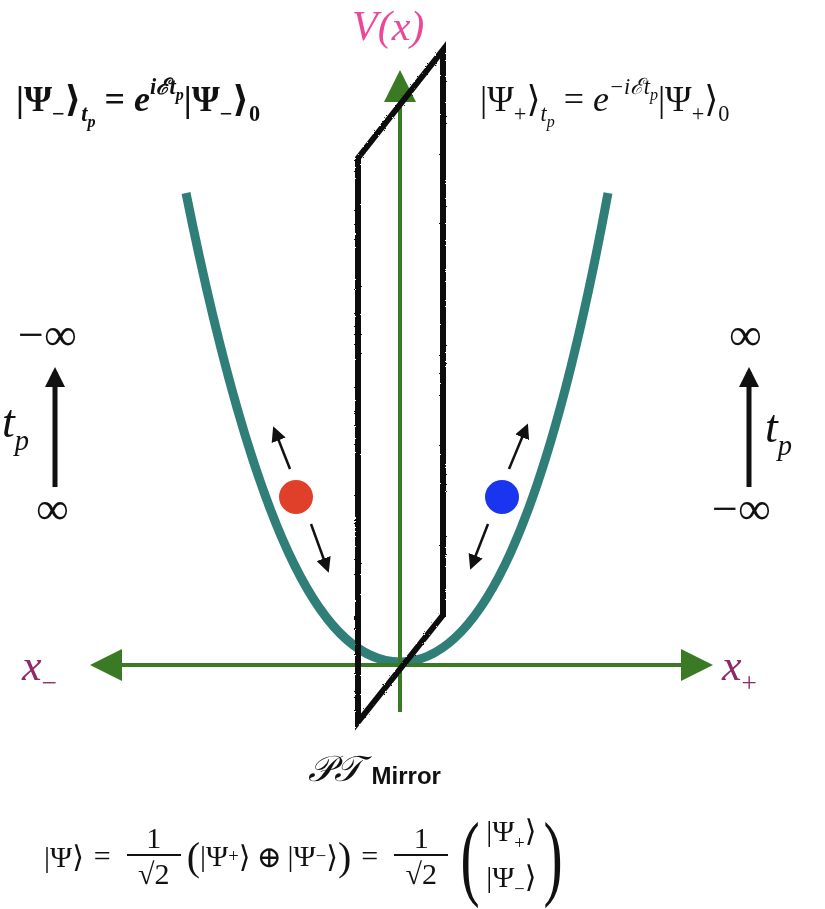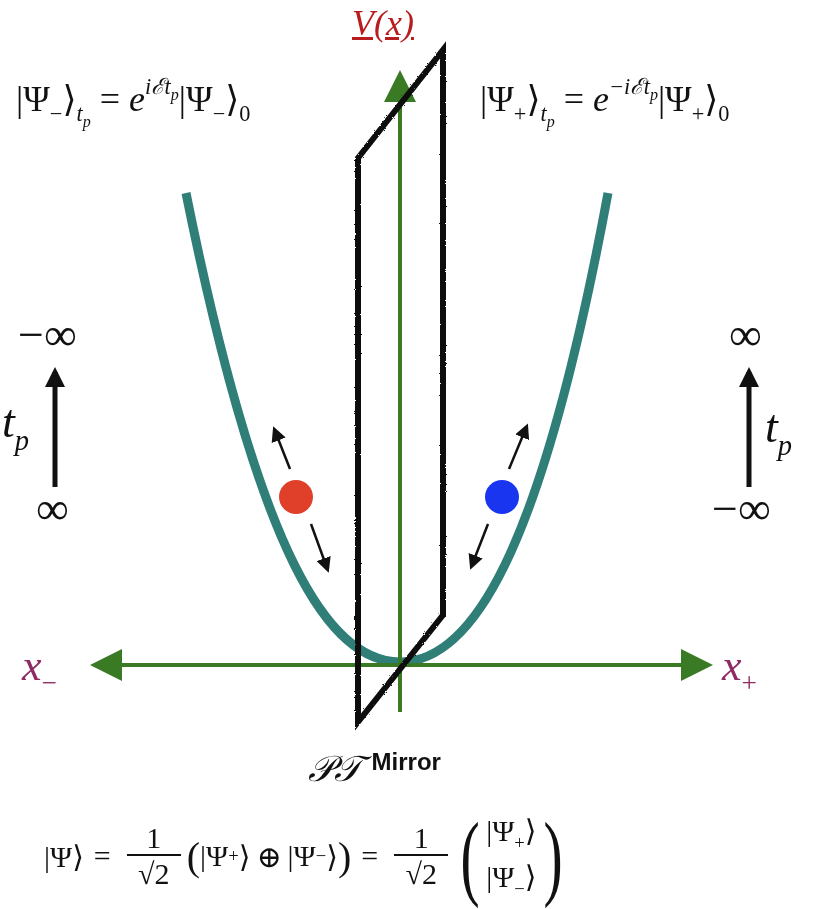--- a/index.html
+++ b/index.html
@@ -5,26 +5,26 @@
   html, body { margin:0; padding:0; background:#ffffff; }
   body { width:825px; height:909px; position:relative; overflow:hidden;
          font-family:"Liberation Serif","DejaVu Serif",serif; color:#111; }
   .abs { position:absolute; }
   svg#diagram { position:absolute; left:0; top:0; }
   .eq { font-size:36px; white-space:nowrap; line-height:1; }
   .eq i { font-style:italic; }
   .sub { font-size:0.62em; vertical-align:-0.45em; }
   .sup { font-size:0.62em; vertical-align:0.75em; }
   .subsub { font-size:0.72em; vertical-align:-0.35em; }
-  .vx { font-size:36px; color:#b91c1c; font-style:italic;text-decoration:underline; }
+  .vx { font-size:42px; color:#ec4899; font-style:italic; }
   .axlabel { font-size:44px; color:#8e2a64; font-style:italic; }
   .axlabel .sub { font-style:normal; }
   .inf { font-size:46px; }
   .tp { font-size:46px; font-style:italic;text-align:center; }
-  .mirror { font-size:34px; display:flex; align-items:flex-start; gap:10px; }
+  .mirror { font-size:34px; display:flex; align-items:flex-end; gap:10px; }
   .mirror .script { font-family:"DejaVu Serif",serif; font-style:italic; font-size:36px; }
   .mirror .word { font-family:"Liberation Sans",sans-serif; font-weight:bold; font-size:24px; }
   .frac { display:inline-flex; flex-direction:column; align-items:center; vertical-align:middle; margin:0 6px; }
   .frac .num { font-size:30px; line-height:1.1; }
   .frac .bar { width:54px; height:2px; background:#111; }
   .frac .den { font-size:30px; line-height:1.2; }
   .big-eq { font-size:30px; display:flex; align-items:center; white-space:nowrap; }
   .paren { font-size:40px; font-weight:200; }
   .vec { display:inline-flex; align-items:center; }
   .vec .br { font-size:96px; line-height:1; transform:scaleX(0.6); font-weight:100; }
@@ -68,21 +68,21 @@
   <circle cx="502" cy="497" r="17" fill="#1a35f0"></circle>
   <line x1="509" y1="469" x2="526" y2="428" stroke="#111" stroke-width="2.5" marker-end="url(#blackHead)"></line>
   <line x1="488" y1="524" x2="472" y2="565" stroke="#111" stroke-width="2.5" marker-end="url(#blackHead)"></line>
 
   <line x1="55" y1="487" x2="55" y2="372" stroke="#111" stroke-width="5" marker-end="url(#blackHeadBig)"></line>
   <line x1="749" y1="487" x2="749" y2="372" stroke="#111" stroke-width="5" marker-end="url(#blackHeadBig)"></line>
 </svg>
 
 <div class="abs vx" style="left:352px; top:2px;">V(x)</div>
 
-<div class="abs eq" style="left:16px; top:76px;">
+<div class="abs eq" style="left:16px; top:76px;font-weight:bold;">
   <span>|Ψ</span><span class="sub">−</span><span>⟩</span><span class="sub"><i>t</i><i class="subsub">p</i></span>
   <span>=</span>
   <i>e</i><span class="sup"><i>iℰt</i><i class="subsub">p</i></span><span>|Ψ</span><span class="sub">−</span><span>⟩</span><span class="sub">0</span>
 </div>
 
 <div class="abs eq" style="left:480px; top:76px;text-align:right;">
   <span>|Ψ</span><span class="sub">+</span><span>⟩</span><span class="sub"><i>t</i><i class="subsub">p</i></span>
   <span>=</span>
   <i>e</i><span class="sup"><i>−iℰt</i><i class="subsub">p</i></span><span>|Ψ</span><span class="sub">+</span><span>⟩</span><span class="sub">0</span>
 </div>

